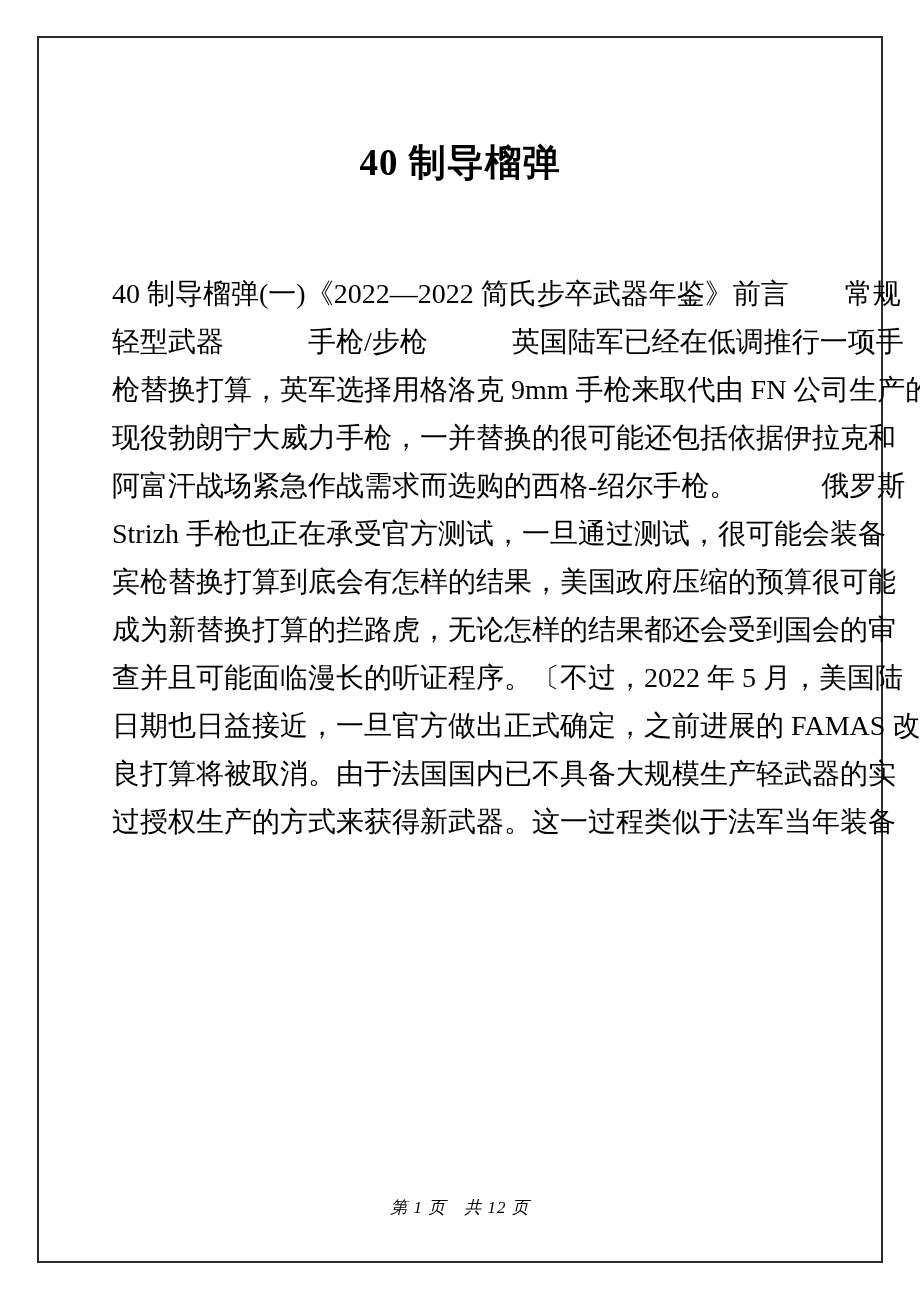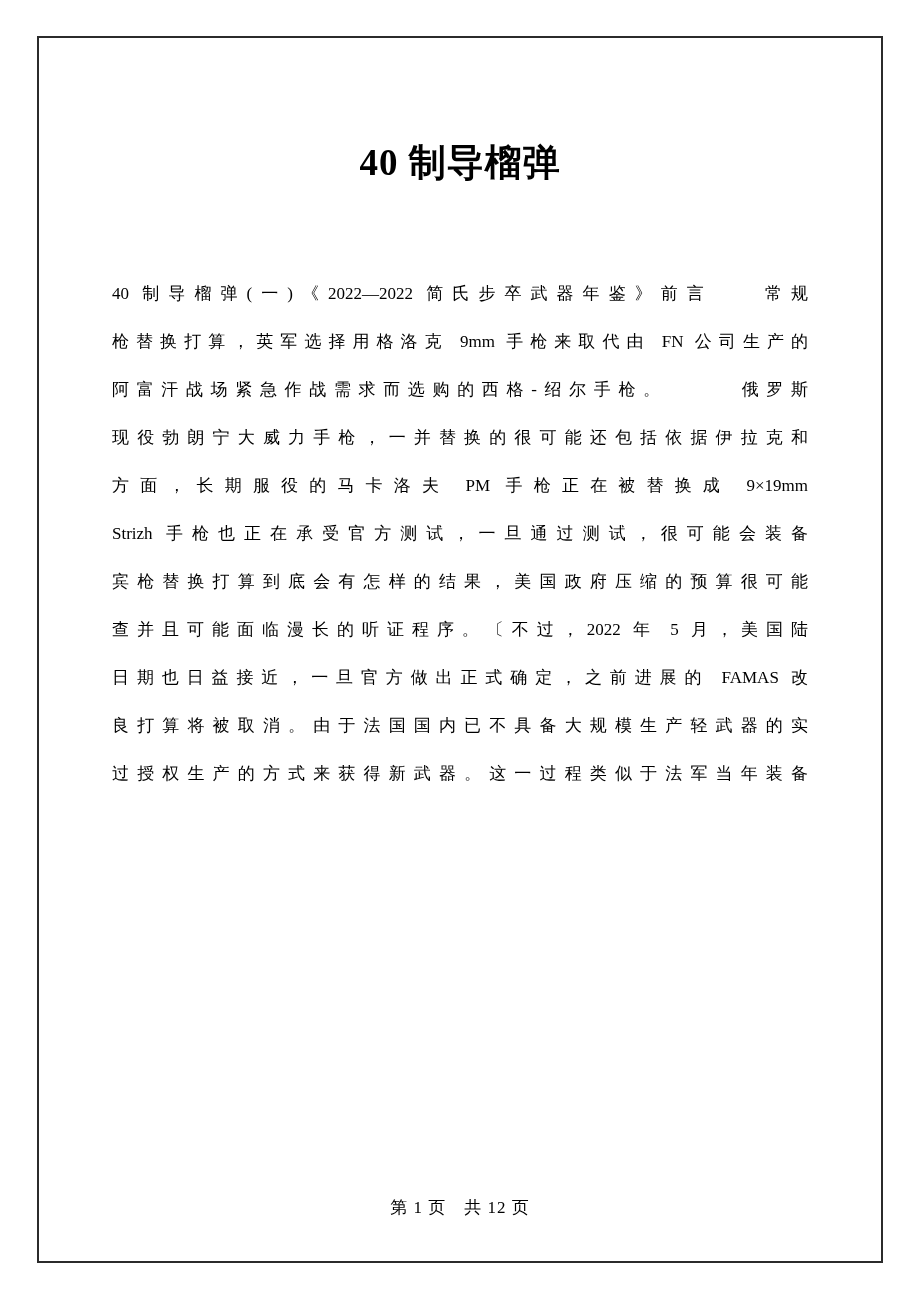--- a/index.html
+++ b/index.html
@@ -44,53 +44,55 @@
   }
   .body-text {
     position: absolute;
     left: 112px;
     top: 270px;
     width: 696px;
   }
   .body-text .line {
     height: 48px;
     line-height: 48px;
-    font-size: 17px;
+    font-size: 28px;
     text-align: justify;
     text-align-last: justify;
     white-space: nowrap;
   }
   .footer {
     position: absolute;
     top: 1196px;
     left: 0;
     width: 920px;
     text-align: center;
     font-size: 17px;
     line-height: 24px;
     letter-spacing: 1px;
+    font-style: italic;
   }
 </style>
 </head>
 <body>
 
 <div class="page">
 
   <div class="frame"></div>
 
   <h1 class="title">40 制导榴弹</h1>
 
   <div class="body-text">
       <div class="line">40 制导榴弹(一)《2022—2022 简氏步卒武器年鉴》前言　　常规</div>
+      <div class="line">轻型武器　　　手枪/步枪　　　英国陆军已经在低调推行一项手</div>
       <div class="line">枪替换打算，英军选择用格洛克 9mm 手枪来取代由 FN 公司生产的</div>
+      <div class="line">现役勃朗宁大威力手枪，一并替换的很可能还包括依据伊拉克和</div>
       <div class="line">阿富汗战场紧急作战需求而选购的西格-绍尔手枪。　　　俄罗斯</div>
-      <div class="line">现役勃朗宁大威力手枪，一并替换的很可能还包括依据伊拉克和</div>
-      <div class="line">方面，长期服役的马卡洛夫 PM 手枪正在被替换成 9×19mm</div>
       <div class="line">Strizh 手枪也正在承受官方测试，一旦通过测试，很可能会装备</div>
       <div class="line">宾枪替换打算到底会有怎样的结果，美国政府压缩的预算很可能</div>
+      <div class="line">成为新替换打算的拦路虎，无论怎样的结果都还会受到国会的审</div>
       <div class="line">查并且可能面临漫长的听证程序。〔不过，2022 年 5 月，美国陆</div>
       <div class="line">日期也日益接近，一旦官方做出正式确定，之前进展的 FAMAS 改</div>
       <div class="line">良打算将被取消。由于法国国内已不具备大规模生产轻武器的实</div>
       <div class="line">过授权生产的方式来获得新武器。这一过程类似于法军当年装备</div>
     </div>
 
   <div class="footer">第 1 页　共 12 页</div>
 
 </div>
 

